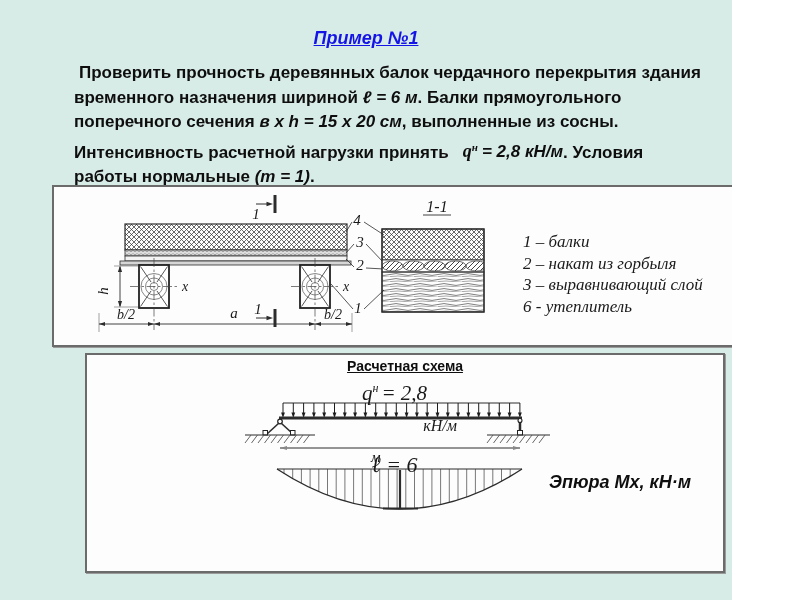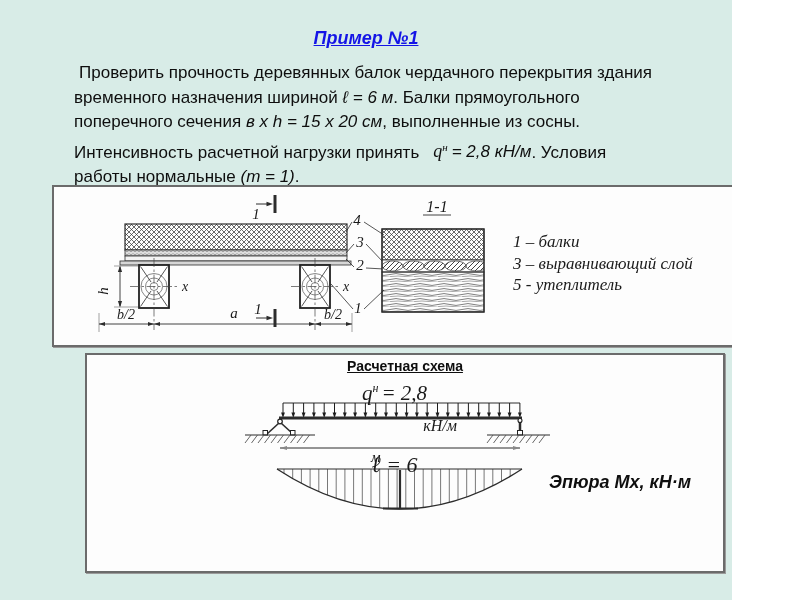--- a/index.html
+++ b/index.html
@@ -1,32 +1,32 @@
 <!DOCTYPE html>
 <html><head>
 <meta charset="utf-8">
 <style>
   html,body{margin:0;padding:0;}
   #slide{position:relative;width:732px;height:600px;background:#d8ece7;overflow:hidden;
          font-family:"Liberation Sans",sans-serif;color:#111;}
   #title{position:absolute;left:0;top:28px;width:100%;text-align:center;
          font-size:18px;font-weight:bold;font-style:italic;text-decoration:underline;color:#1414e6;}
-  #problem{position:absolute;left:74px;top:61px;width:670px;font-size:17px;font-weight:normal;
+  #problem{position:absolute;left:74px;top:61px;width:670px;font-size:17px;font-weight:bold;
            line-height:24.6px;color:#0e0e0e;}
   .pl{white-space:nowrap;}
   .pl.first{padding-left:5px;}
   .it{font-style:italic;}
   .qm{font-family:"Liberation Serif",serif;font-style:italic;margin-left:14px;font-size:18px;}
   .qs{font-family:"Liberation Serif",serif;font-style:italic;font-size:11px;}
   .vm{margin-left:4px;}
   .figbox{position:absolute;background:#fdfdfd;border:2px solid #6b6b6b;box-shadow:1px 1px 0 #9a9a9a;}
   #fig1{left:52px;top:185px;width:695px;height:158px;}
   #fig2{left:85px;top:353px;width:636px;height:216px;}
   .figsvg{position:absolute;left:0;top:0;width:100%;height:100%;}
-  #legend{position:absolute;left:459px;top:44px;font-family:"Liberation Serif",serif;
+  #legend{position:absolute;left:469px;top:44px;font-family:"Liberation Serif",serif;
           font-style:italic;font-size:17px;line-height:21.5px;color:#1a1a1a;white-space:nowrap;}
   #fig2-title{position:absolute;left:0;top:3px;width:100%;text-align:center;font-size:14px;
               font-weight:bold;text-decoration:underline;color:#0e0e0e;}
   .serifm{font-family:"Liberation Serif",serif;font-style:italic;color:#1a1a1a;}
   #qlabel{position:absolute;left:225px;top:26px;width:165px;text-align:center;font-size:21px;}
   #qlabel sup{font-size:12px;}
   #qlabel .gap{margin-left:3px;margin-top:18px;}
   #knm{position:absolute;left:230px;top:62px;width:140px;text-align:right;font-size:16px;}
   #spanlab{position:absolute;left:225px;top:67px;width:165px;text-align:center;font-size:22px;margin-top:30px;}
   #spanunits{position:absolute;left:284px;top:94px;font-size:15px;}
@@ -171,22 +171,23 @@
           <ellipse cx="401.5" cy="79" rx="10.5" ry="5" fill="url(#p-diag)" stroke="#333" stroke-width="0.7"></ellipse>
           <ellipse cx="422.5" cy="79" rx="10.5" ry="5" fill="url(#p-diag)" stroke="#333" stroke-width="0.7"></ellipse>
         </g>
         <rect x="328" y="85" width="102" height="40" fill="url(#p-grain)" stroke="#2c2c2c" stroke-width="1"></rect>
         <rect x="328" y="42" width="102" height="83" fill="none" stroke="#2c2c2c" stroke-width="1.3"></rect>
       </g>
     </svg>
 
     <div id="legend">
       <div>1 – балки</div>
+      <div>2 – накат из горбыля</div>
       <div>3 – выравнивающий слой</div>
-      <div>5 - утеплитель</div>
+      <div>6 - утеплитель</div>
     </div>
   </div>
 
   <div id="fig2" class="figbox">
     <div id="fig2-title">Расчетная схема</div>
 
     <svg class="figsvg" viewBox="0 0 636 216">
 
       <line x1="196" y1="48" x2="433" y2="48" stroke-width="1"></line>
       <g id="loadArrows">

